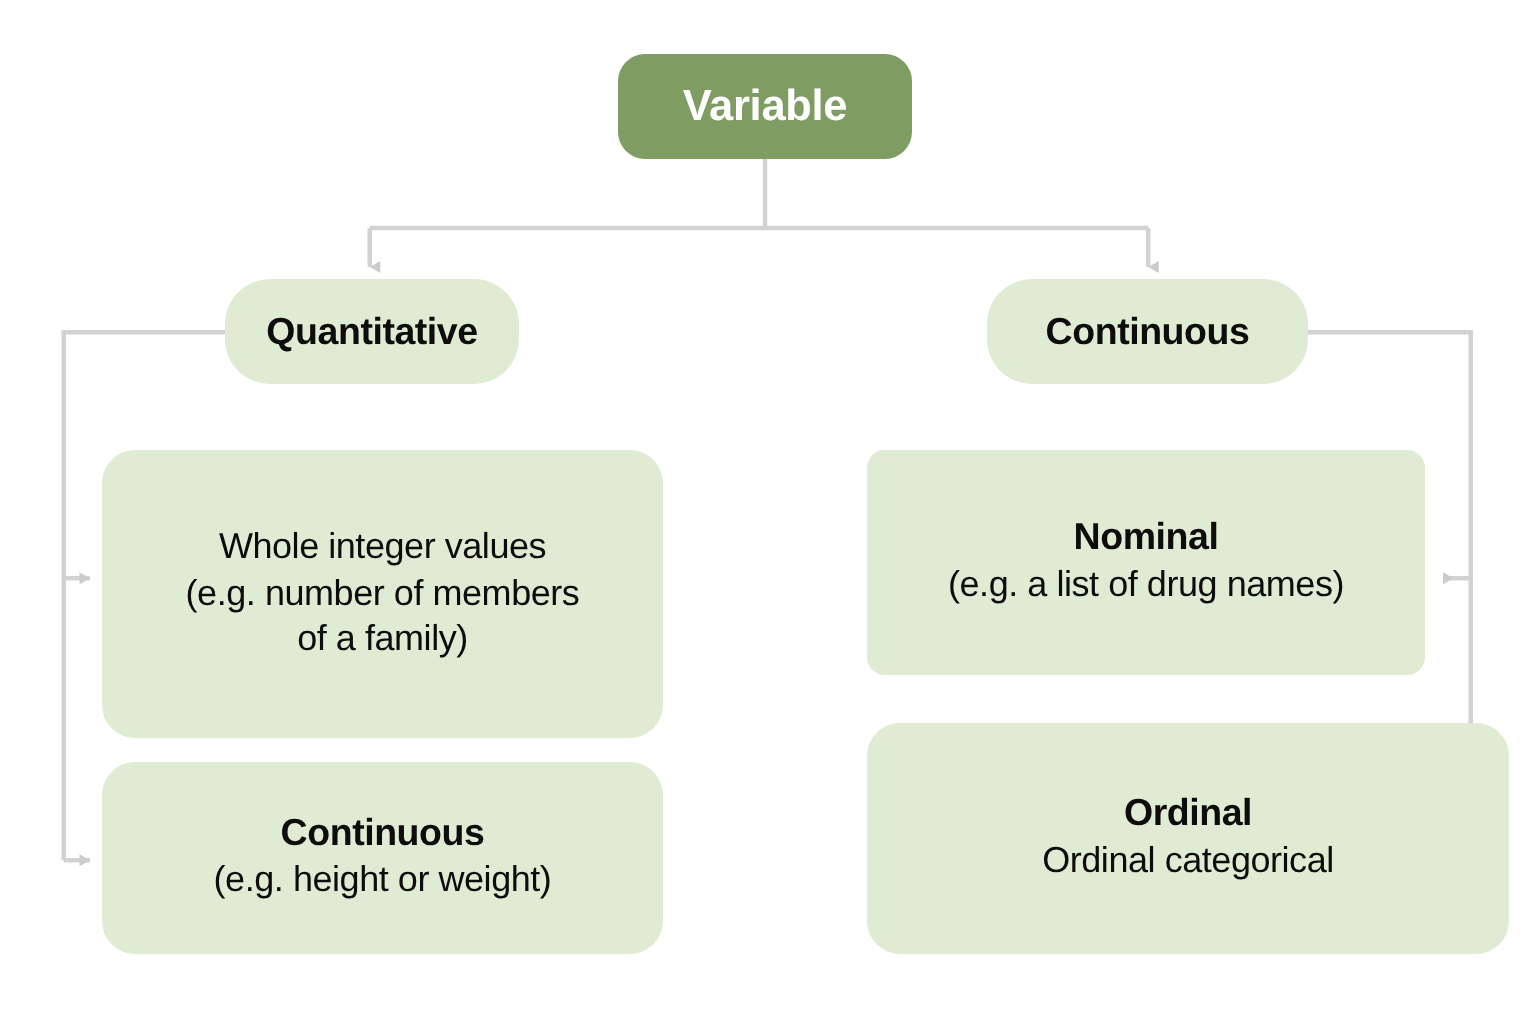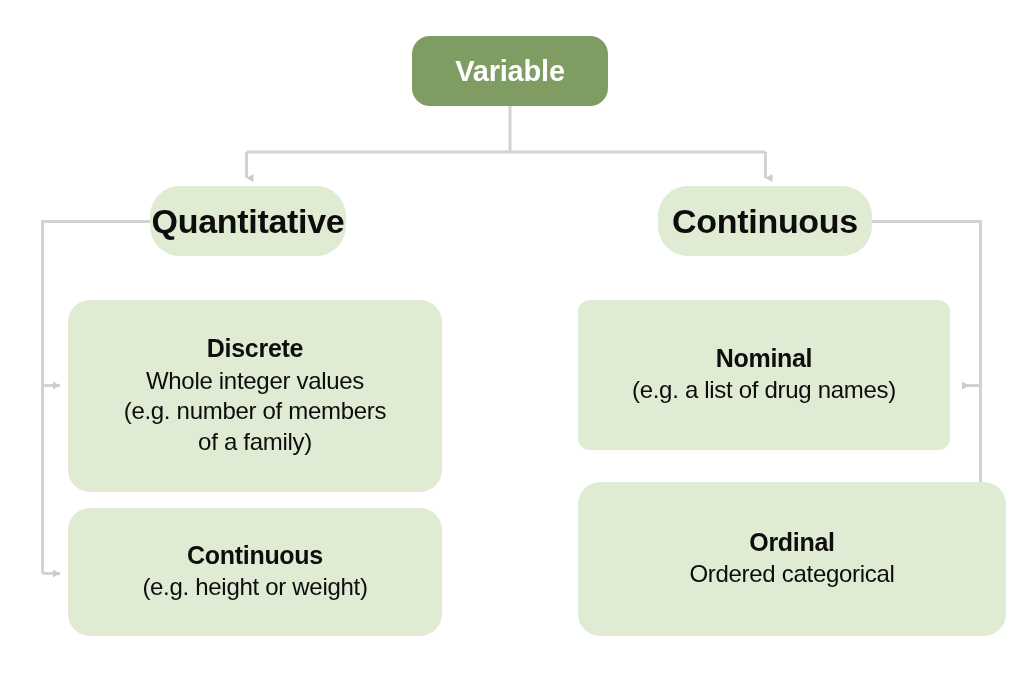--- a/index.html
+++ b/index.html
@@ -49,21 +49,21 @@
   .node.level2 {
     border-radius: 30px;
   }
   .title-root {
     font-size: 29px;
     font-weight: bold;
     letter-spacing: -0.2px;
     line-height: 1;
   }
   .title-l2 {
-    font-size: 34px;
+    font-size: 25px;
     font-weight: bold;
     letter-spacing: -0.3px;
     line-height: 1;
   }
   .title-leaf {
     font-size: 25px;
     font-weight: bold;
     letter-spacing: -0.3px;
     line-height: 1.18;
     margin-bottom: 2px;
@@ -128,34 +128,33 @@
 
   <div class="node level2" id="node-quantitative">
     <div class="title-l2">Quantitative</div>
   </div>
 
   <div class="node level2" id="node-categorical">
     <div class="title-l2">Continuous</div>
   </div>
 
   <div class="node leaf" id="node-discrete">
-    <div class="title-leaf">Discrete</div>
     <div class="desc-line">Whole integer values</div>
     <div class="desc-line">(e.g. number of members</div>
     <div class="desc-line">of a family)</div>
   </div>
 
   <div class="node leaf" id="node-continuous">
     <div class="title-leaf">Continuous</div>
     <div class="desc-line">(e.g. height or weight)</div>
   </div>
 
   <div class="node leaf" id="node-nominal">
     <div class="title-leaf">Nominal</div>
     <div class="desc-line">(e.g. a list of drug names)</div>
   </div>
 
   <div class="node leaf" id="node-ordinal">
     <div class="title-leaf">Ordinal</div>
-    <div class="desc-line">Ordered categorical</div>
+    <div class="desc-line">Ordinal categorical</div>
   </div>
 
 </div>
 
 </body></html>

